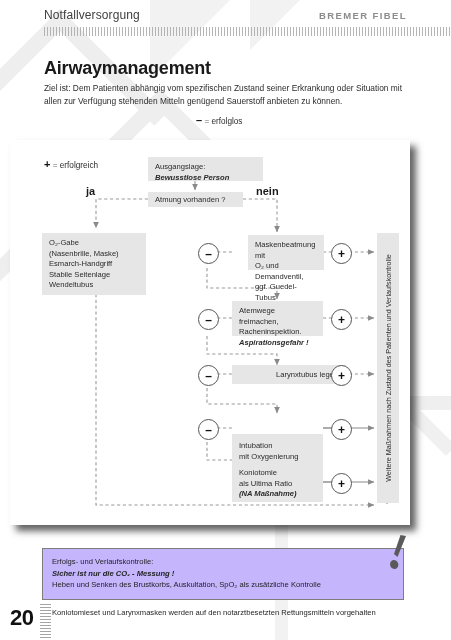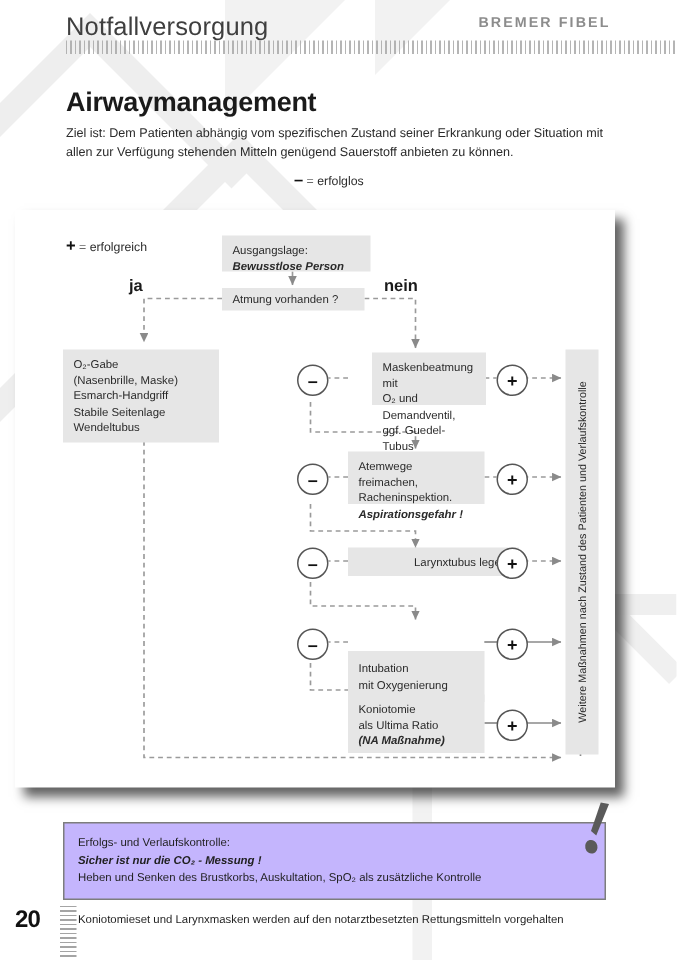--- a/index.html
+++ b/index.html
@@ -8,21 +8,21 @@
     font-family:"Liberation Sans", sans-serif;
     position:relative;overflow:hidden;
     -webkit-font-smoothing:antialiased;
   }
 
   
   #watermark{position:absolute;left:0;top:0;width:451px;height:640px;z-index:0;pointer-events:none;}
 
   
   #header{position:absolute;left:0;top:0;width:451px;height:40px;z-index:3;}
-  #hdr-left{position:absolute;left:44px;top:8px;font-size:17px;color:#3f3f3f;letter-spacing:.1px;}
+  #hdr-left{position:absolute;left:44px;top:8px;font-size:12px;color:#3f3f3f;letter-spacing:.1px;}
   #hdr-right{position:absolute;right:44px;top:10px;font-size:9.5px;color:#8c8c8c;font-weight:bold;letter-spacing:1.4px;}
   #hdr-rule{position:absolute;left:44px;top:27px;width:407px;height:9px;
      background-image:repeating-linear-gradient(to right,#a8a8a8 0px,#a8a8a8 1px,transparent 1px,transparent 3px);
      opacity:.85;}
 
   
   #title{position:absolute;left:44px;top:58px;font-size:18px;font-weight:bold;color:#1a1a1a;letter-spacing:-0.2px;z-index:3;}
   #intro{position:absolute;left:44px;top:82px;width:368px;font-size:8.4px;line-height:13.2px;color:#2b2b2b;z-index:3;}
   #legend{position:absolute;left:44px;top:114px;width:260px;height:14px;z-index:3;font-size:8.2px;color:#2b2b2b;}
   #legend .sym{font-weight:bold;font-size:11px;color:#111;}
@@ -51,21 +51,21 @@
       white-space:nowrap;font-size:7.2px;color:#2a2a2a;}
 
   
   #note{position:absolute;left:42px;top:548px;width:362px;height:52px;background:#c4b5fd;border:1px solid #7d7d7d;
         box-sizing:border-box;padding:7px 9px;z-index:5;font-size:7.6px;line-height:11.6px;color:#1f1f1f;}
   #note .em{font-weight:bold;font-style:italic;}
   #note .last{margin-top:16px;display:block;}
   #excl{position:absolute;left:387px;top:533px;width:22px;height:40px;z-index:7;}
 
   
-  #pageno{position:absolute;left:10px;top:605px;font-size:16px;font-weight:bold;color:#111;z-index:5;letter-spacing:-.5px;}
+  #pageno{position:absolute;left:10px;top:605px;font-size:22px;font-weight:bold;color:#111;z-index:5;letter-spacing:-.5px;}
   #vruler{position:absolute;left:40px;top:604px;width:11px;height:38px;z-index:5;
      background-image:repeating-linear-gradient(to bottom,#9a9a9a 0px,#9a9a9a 1px,transparent 1px,transparent 3px);
      opacity:.9;}
 </style>
 </head>
 <body>
 
 <svg id="watermark" viewBox="0 0 451 640">
   <g fill="none" stroke="#eeeeee" stroke-width="16">
     <path d="M -40 120 L 60 20 L 160 120"></path>
@@ -146,21 +146,21 @@
   </g>
   <g stroke="#9a9a9a" stroke-width="1.1" fill="none">
     <path d="M 323 428 L 331 428"></path>
     <path d="M 323 482 L 331 482"></path>
   </g>
   <g stroke="#8a8a8a" stroke-width="1.1" fill="none" marker-end="url(#ah)">
     <path d="M 387 504 L 387 494"></path>
   </g>
 </svg>
 
-<div class="node" style="left:148px;top:157px;width:99px;height:24px;">
+<div class="node" style="left:148px;top:157px;width:115px;height:24px;">
   <div>Ausgangslage:</div>
   <div style="font-weight:bold;font-style:italic;">Bewusstlose Person</div>
 </div>
 
 <div class="node" style="left:148px;top:192px;width:95px;height:15px;padding-top:3px;">
   <div>Atmung vorhanden ?</div>
 </div>
 
 <div class="branch" style="left:86px;top:185px;">ja</div>
 <div class="branch" style="left:256px;top:185px;">nein</div>

